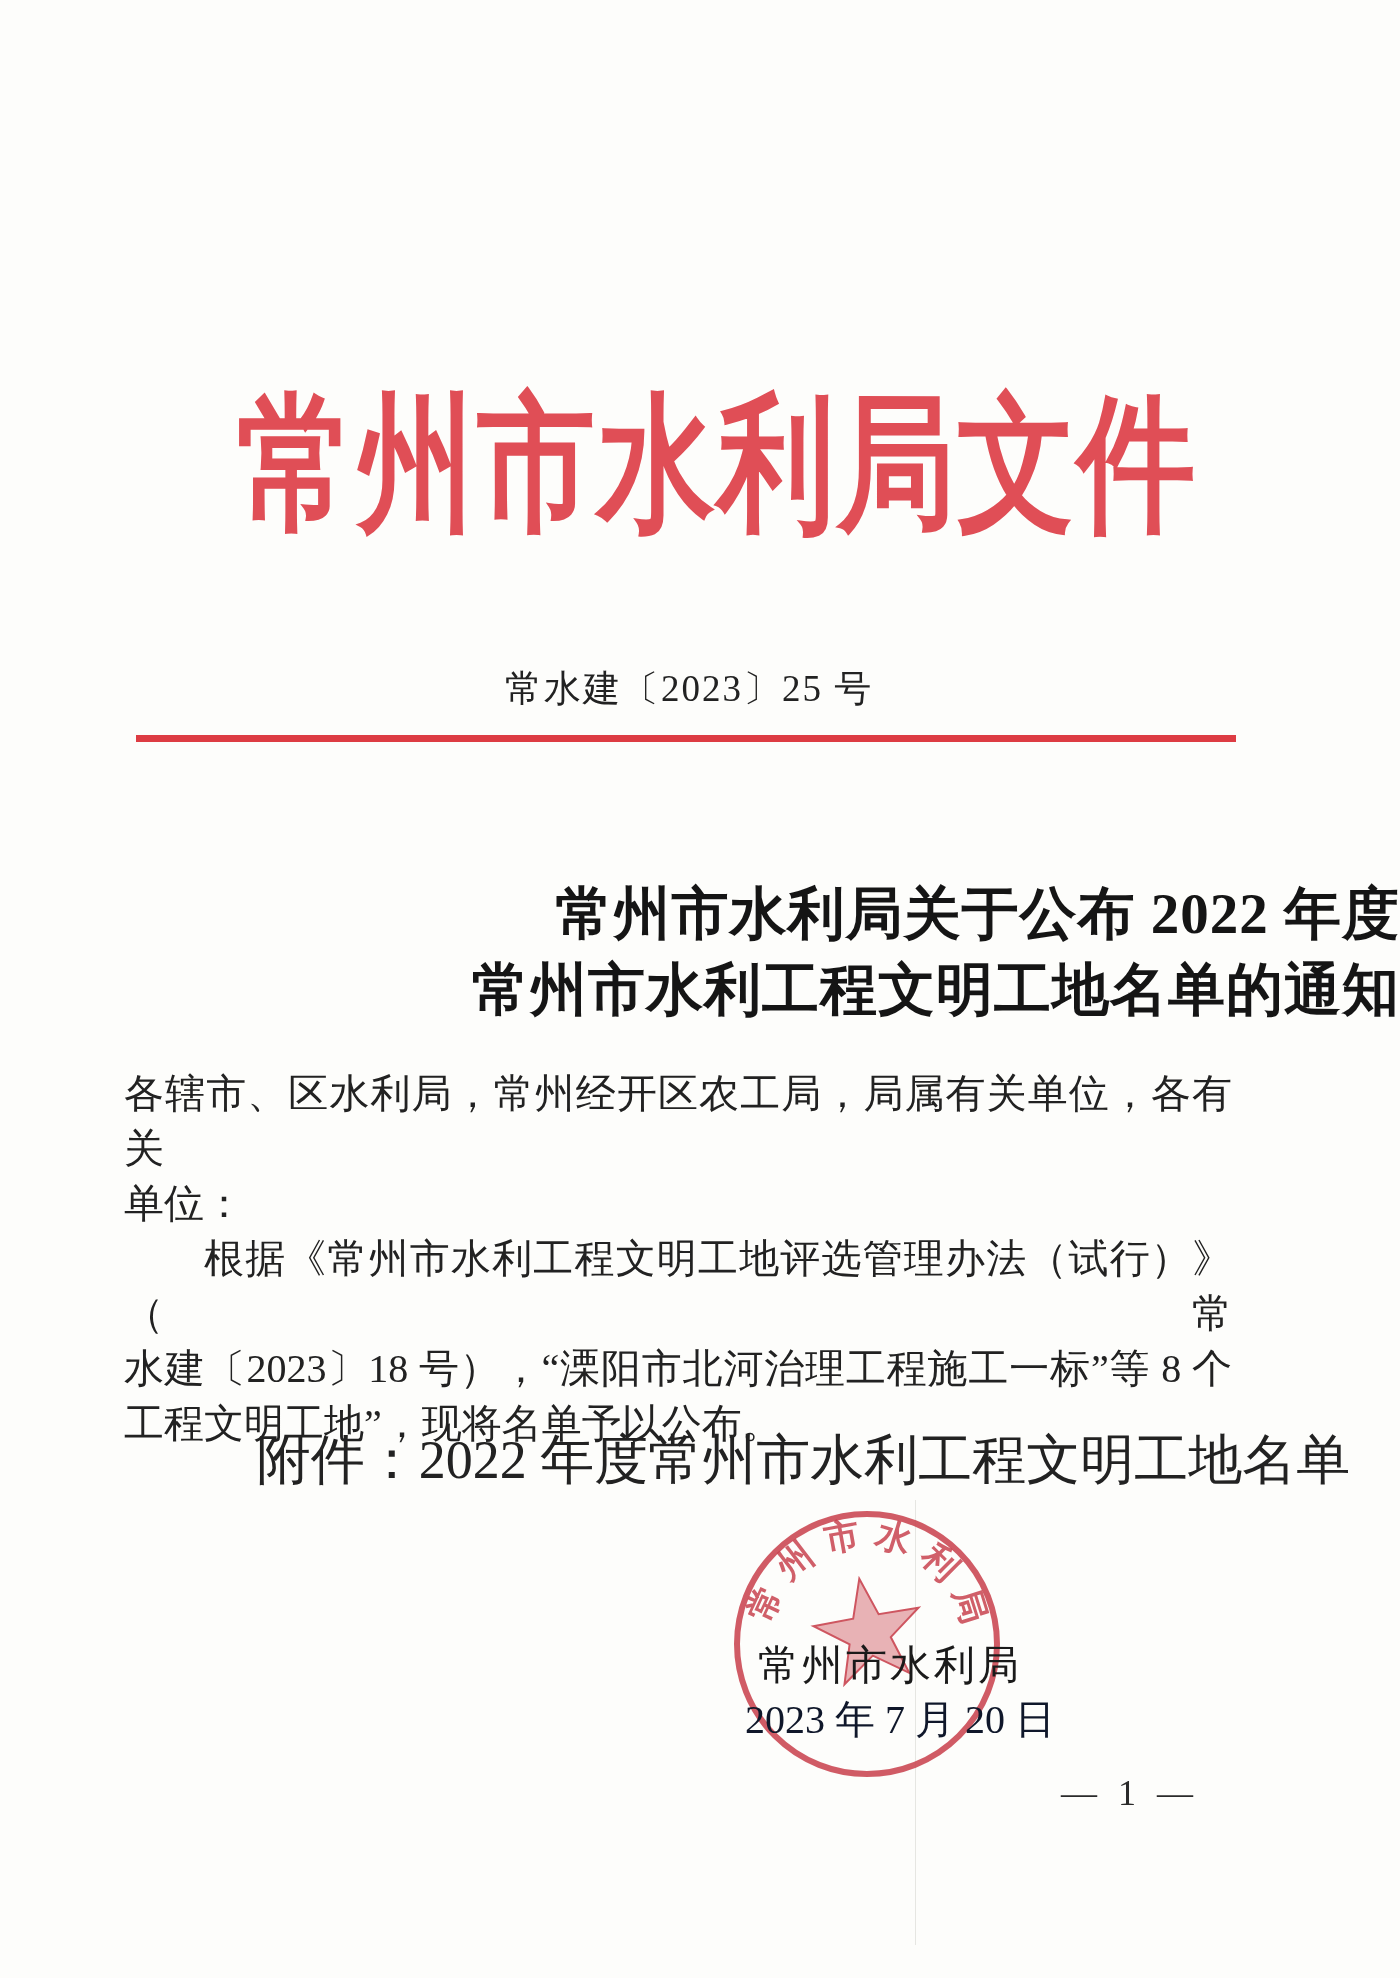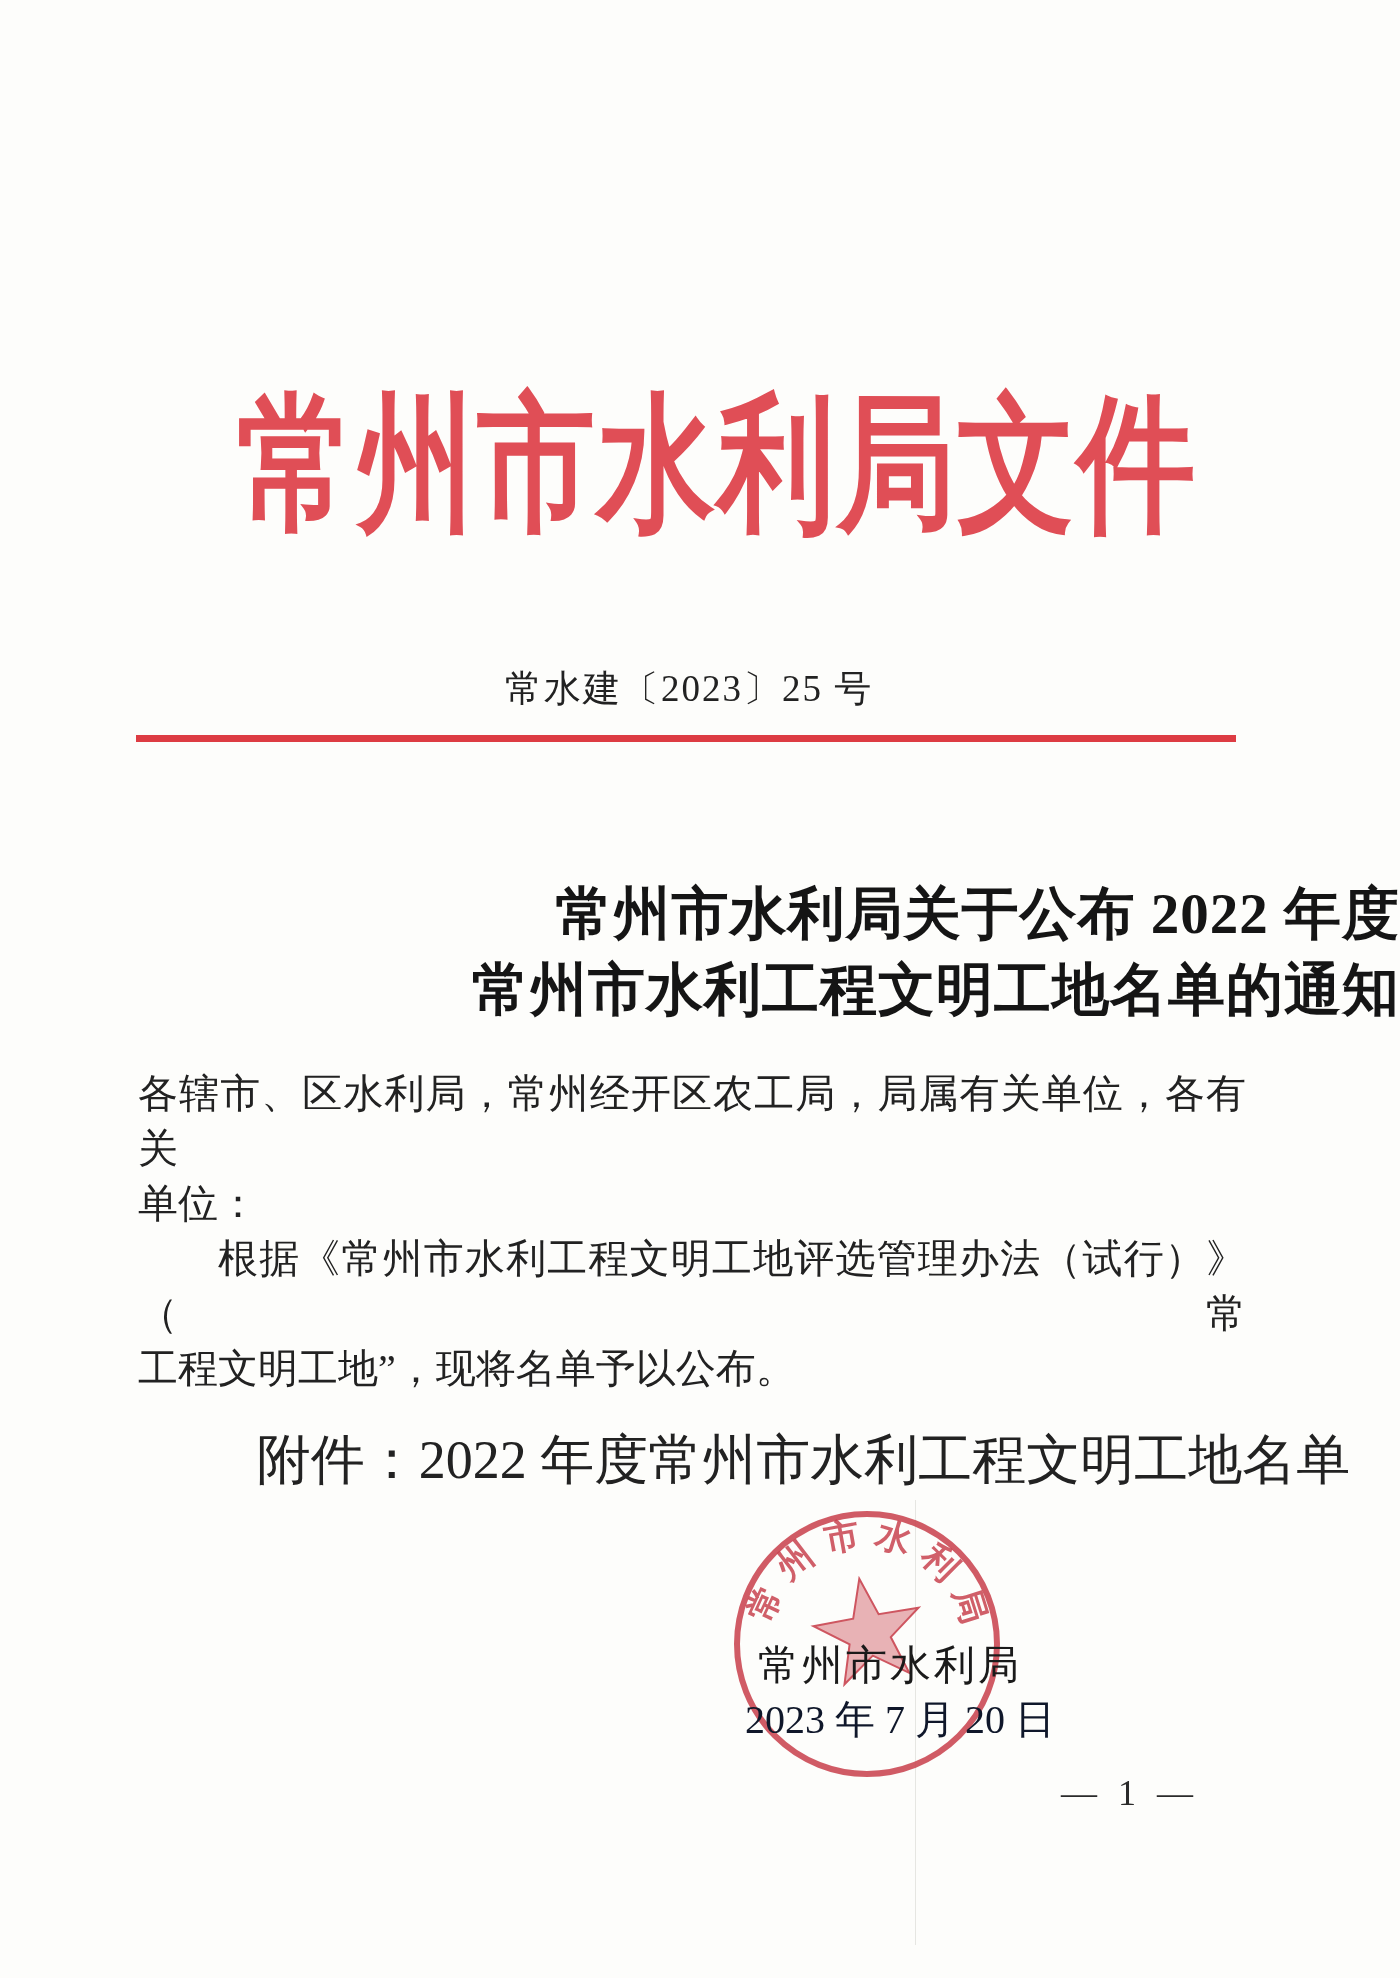--- a/index.html
+++ b/index.html
@@ -43,21 +43,21 @@
     position:absolute;top:876px;left:0;right:0;
     margin-left:26px;
     text-align:right;
     font-size:57px;
     font-weight:bold;
     line-height:76px;
     color:#151515;
     letter-spacing:1px;
   }
   .body-text{
-    position:absolute;top:1066px;left:138px;
+    position:absolute;top:1066px;left:124px;
     width:1108px;
     font-size:40px;
     line-height:55px;
     color:#222;
   }
   .line{white-space:nowrap;}
   .line.full{
     white-space:normal;
     text-align:justify;
     text-align-last:justify;
@@ -114,20 +114,21 @@
 
   <div class="notice-title">
     <div>常州市水利局关于公布 2022 年度</div>
     <div>常州市水利工程文明工地名单的通知</div>
   </div>
 
   <div class="body-text">
     <div class="line full">各辖市、区水利局，常州经开区农工局，局属有关单位，各有关</div>
     <div class="line">单位：</div>
     <div class="line full indent">根据《常州市水利工程文明工地评选管理办法（试行）》（常</div>
+    <div class="line full">水建〔2023〕18 号），“溧阳市北河治理工程施工一标”等 8 个</div>
     <div class="line">工程文明工地”，现将名单予以公布。</div>
   </div>
 
   <div class="attachment">附件：2022 年度常州市水利工程文明工地名单</div>
 
   <div class="scan-crease"></div>
 
   <svg class="seal" viewBox="0 0 280 280">
     <circle cx="140" cy="140" r="130" fill="none" stroke="#c94450" stroke-width="6" opacity="0.88"></circle>
     <path d="M 0 -56 L 12.9 -17.8 L 53.3 -17.3 L 20.9 6.8 L 32.9 45.3 L 0 22

